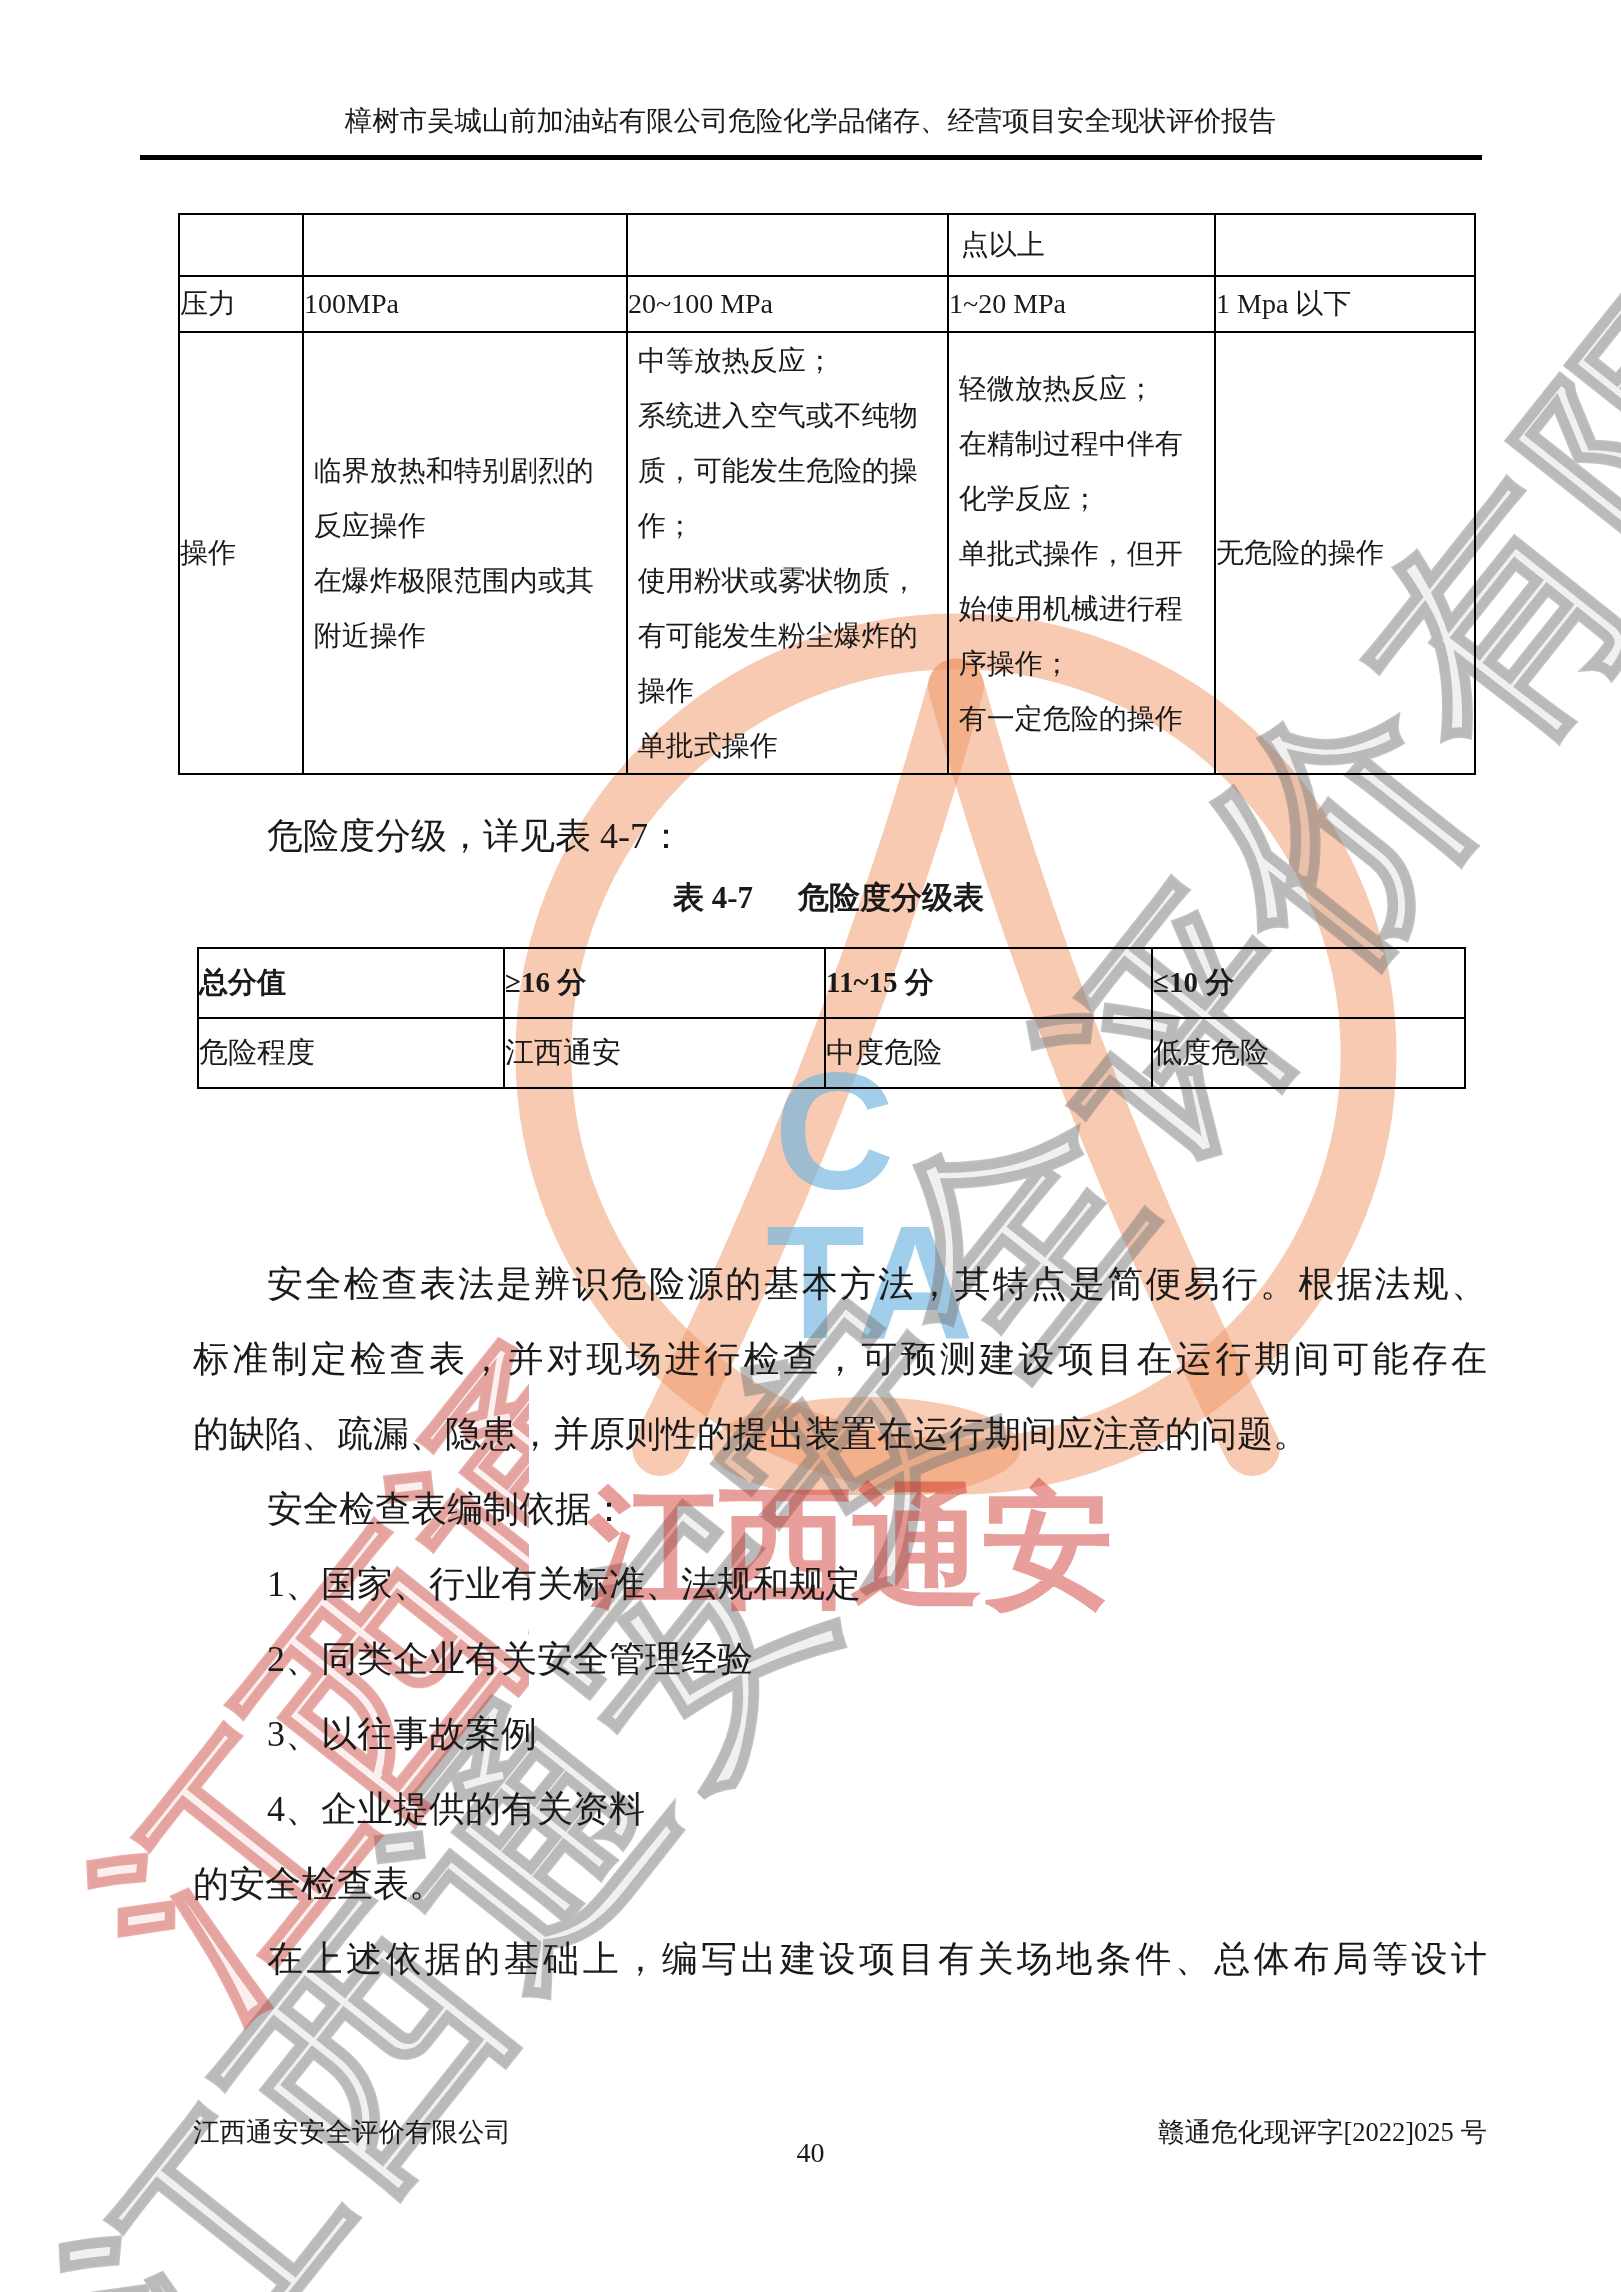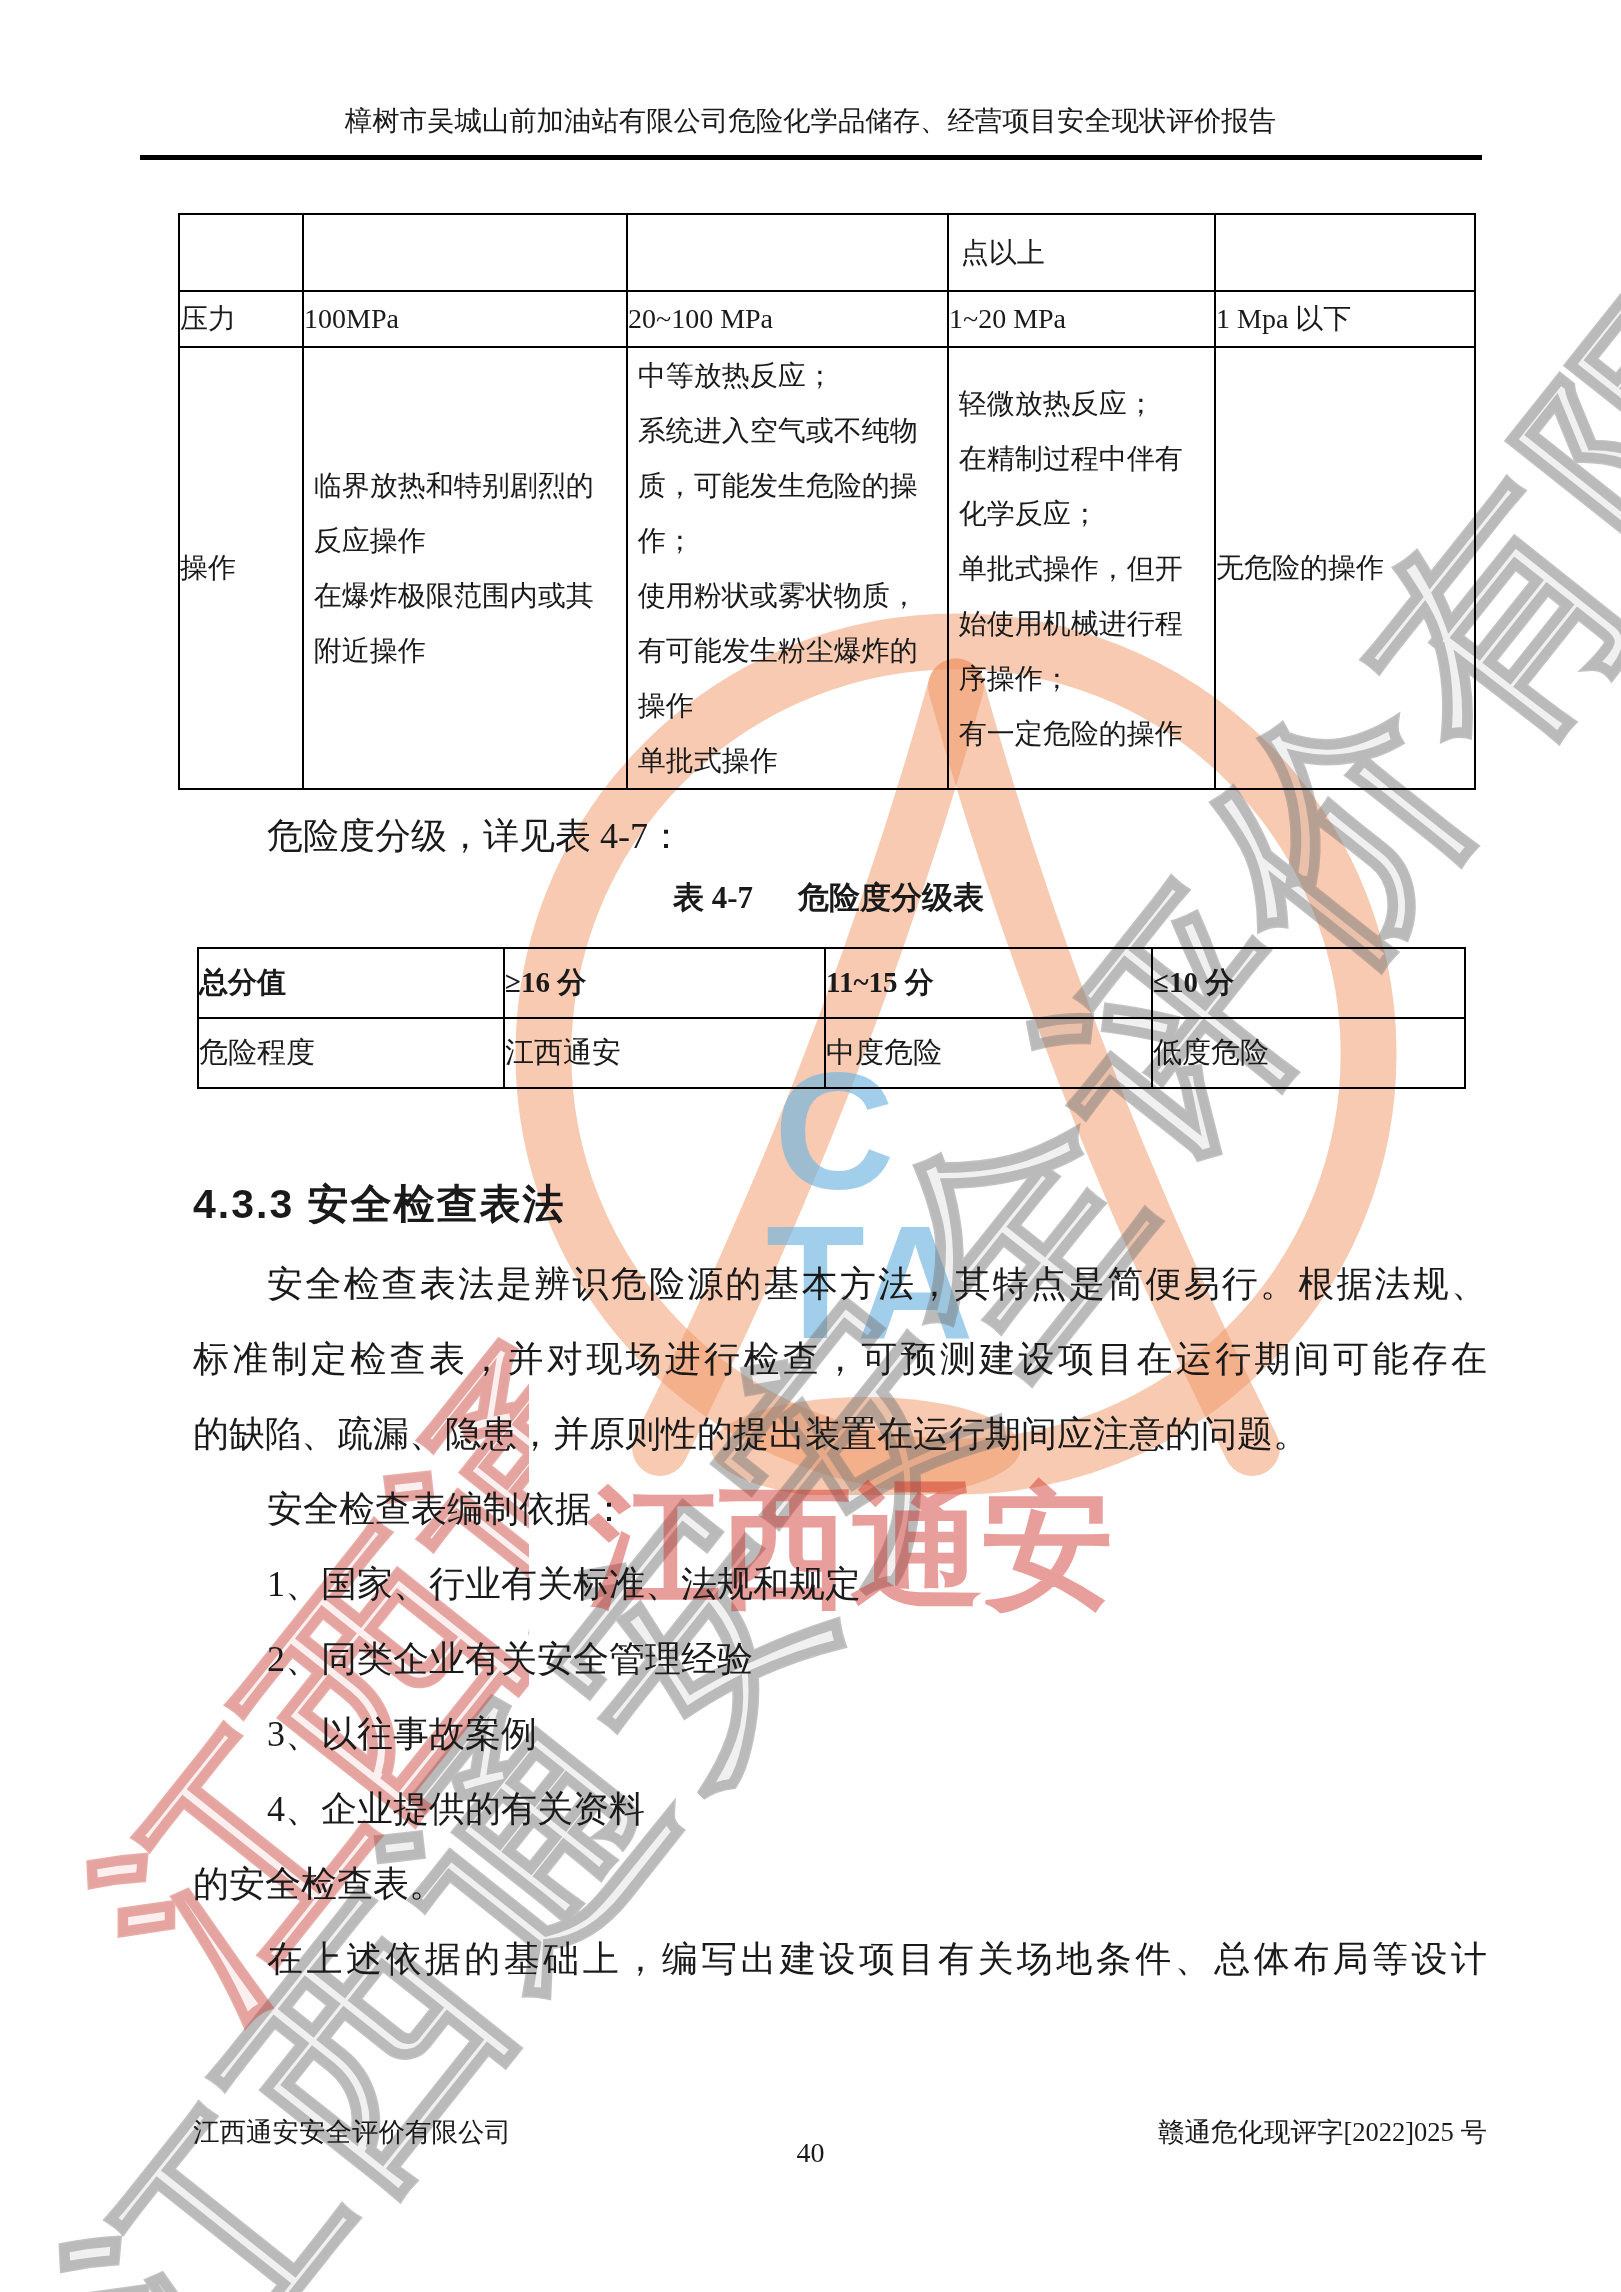--- a/index.html
+++ b/index.html
@@ -28,21 +28,21 @@
   .header-rule{position:absolute;left:140px;top:155px;width:1342px;height:4.9px;background:#000;}
 
   
   table{border-collapse:collapse;table-layout:fixed;}
   td{border:2px solid #000;padding:0;overflow:hidden;}
   .t1{position:absolute;left:178px;top:213px;width:1297px;font-size:28px;}
   .t1 td{vertical-align:middle;}
   .tc{text-align:left;}
   .tl{text-align:left;padding:0 11.8px;}
   .cellp{padding:0 9.8px;text-align:left;word-break:break-all;line-height:55px;}
-  .t1 .r1{height:77px;} .t1 .r2{height:56px;} .t1 .r3{height:438px;}
+  .t1 .r1{height:62px;} .t1 .r2{height:56px;} .t1 .r3{height:438px;}
 
   .intro{position:absolute;left:193px;top:812px;width:1304px;font-size:36px;line-height:49px;text-indent:74px;}
   .caption{position:absolute;left:0;top:877px;width:1621px;text-align:center;font-weight:bold;font-size:31px;line-height:41px;padding-left:18px;}
   .caption .cap2{margin-left:45px;}
 
   .t2{position:absolute;left:197px;top:947px;width:1266px;font-size:29px;}
   .t2 td{vertical-align:middle;height:68px;}
   .t2 .hdr td{font-weight:bold;}
 
   
@@ -152,21 +152,20 @@
         </tr>
         <tr>
           <td>危险程度</td>
           <td>江西通安</td>
           <td>中度危险</td>
           <td>低度危险</td>
         </tr>
       </tbody>
     </table>
 
-    <div class="heading">4.3.3 安全检查表法</div>
 
     <div class="paras">
       <div class="bl indent jl">安全检查表法是辨识危险源的基本方法，其特点是简便易行。根据法规、</div>
       <div class="bl jl">标准制定检查表，并对现场进行检查，可预测建设项目在运行期间可能存在</div>
       <div class="bl">的缺陷、疏漏、隐患，并原则性的提出装置在运行期间应注意的问题。</div>
       <div class="bl indent">安全检查表编制依据：</div>
       <div class="bl indent">1、国家、行业有关标准、法规和规定</div>
       <div class="bl indent">2、同类企业有关安全管理经验</div>
       <div class="bl indent">3、以往事故案例</div>
       <div class="bl indent">4、企业提供的有关资料</div>

